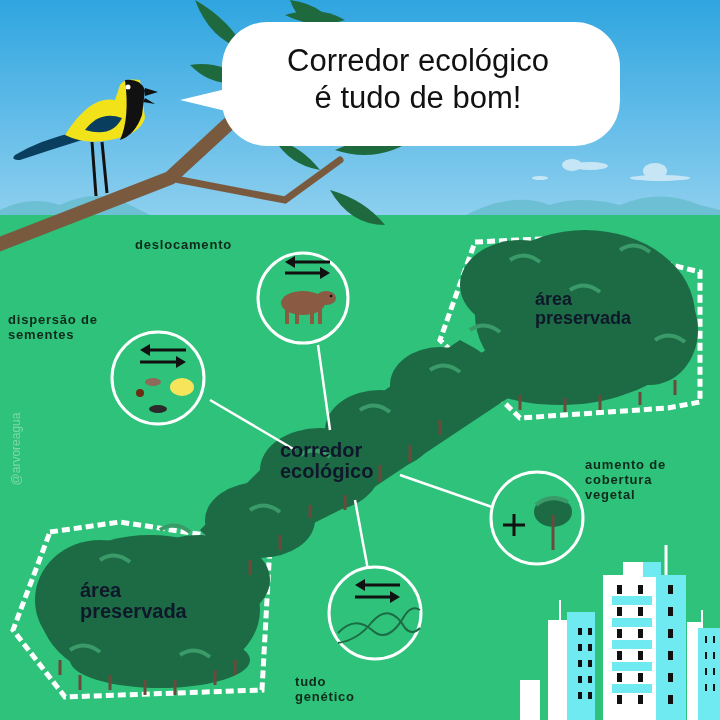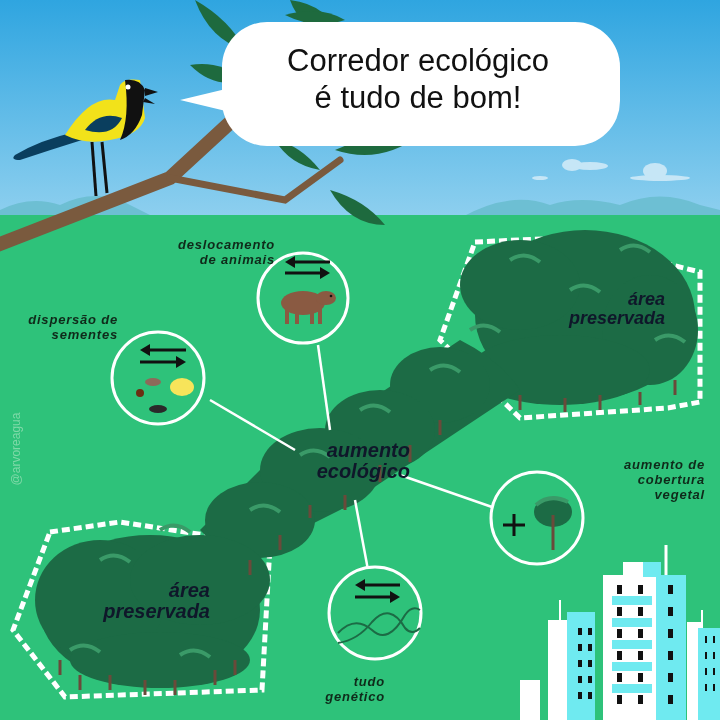--- a/index.html
+++ b/index.html
@@ -1,18 +1,18 @@
 <!DOCTYPE html>
 <html><head>
 <meta charset="utf-8">
 <style>
   html, body { margin:0; padding:0; }
   body { width:720px; height:720px; overflow:hidden; position:relative; font-family:"Liberation Sans", sans-serif; }
   .scene { position:absolute; left:0; top:0; width:720px; height:720px; }
-  .txt { position:absolute; font-weight:bold; text-align:right; line-height:1.15;font-style:italic; }
+  .txt { position:absolute; font-weight:bold; text-align:left; line-height:1.15; }
   .label-dark { color:#0f2a1a; font-size:13px; letter-spacing:0.8px; }
   .label-white { color:#0f172a; }
   .bubble-text { position:absolute; left:228px; top:42px; width:380px; text-align:center; font-size:31px; font-weight:normal; color:#111; line-height:1.2; }
   .watermark { position:absolute; left:-34px; top:442px; transform:rotate(-90deg); color:#7fd9a8; font-size:12px; width:100px; text-align:center; }
 </style>
 </head>
 <body>
 
 <svg class="scene" viewBox="0 0 720 720" xmlns="http://www.w3.org/2000/svg">
   <defs>
@@ -255,38 +255,37 @@
   </g>
 </svg>
 
 <div class="bubble-text">
   <div>Corredor ecológico</div>
   <div>é tudo de bom!</div>
 </div>
 
 <div class="txt label-dark" style="left:135px; top:238px; width:140px;">
   <div>deslocamento</div>
-  <div>de animais</div>
 </div>
 <div class="txt label-dark" style="left:8px; top:313px; width:110px;">
   <div>dispersão de</div>
   <div>sementes</div>
 </div>
 <div class="txt label-dark" style="left:585px; top:458px; width:120px;">
   <div>aumento de</div>
   <div>cobertura</div>
   <div>vegetal</div>
 </div>
 <div class="txt label-dark" style="left:295px; top:675px; width:90px;">
   <div>tudo</div>
   <div>genético</div>
 </div>
 
 <div class="txt label-white" style="left:280px; top:440px; width:130px; font-size:20px; line-height:1.05;">
-  <div>aumento</div>
+  <div>corredor</div>
   <div>ecológico</div>
 </div>
 <div class="txt label-white" style="left:535px; top:290px; width:130px; font-size:18px; line-height:1.05;">
   <div>área</div>
   <div>preservada</div>
 </div>
 <div class="txt label-white" style="left:80px; top:580px; width:130px; font-size:20px; line-height:1.05;">
   <div>área</div>
   <div>preservada</div>
 </div>

